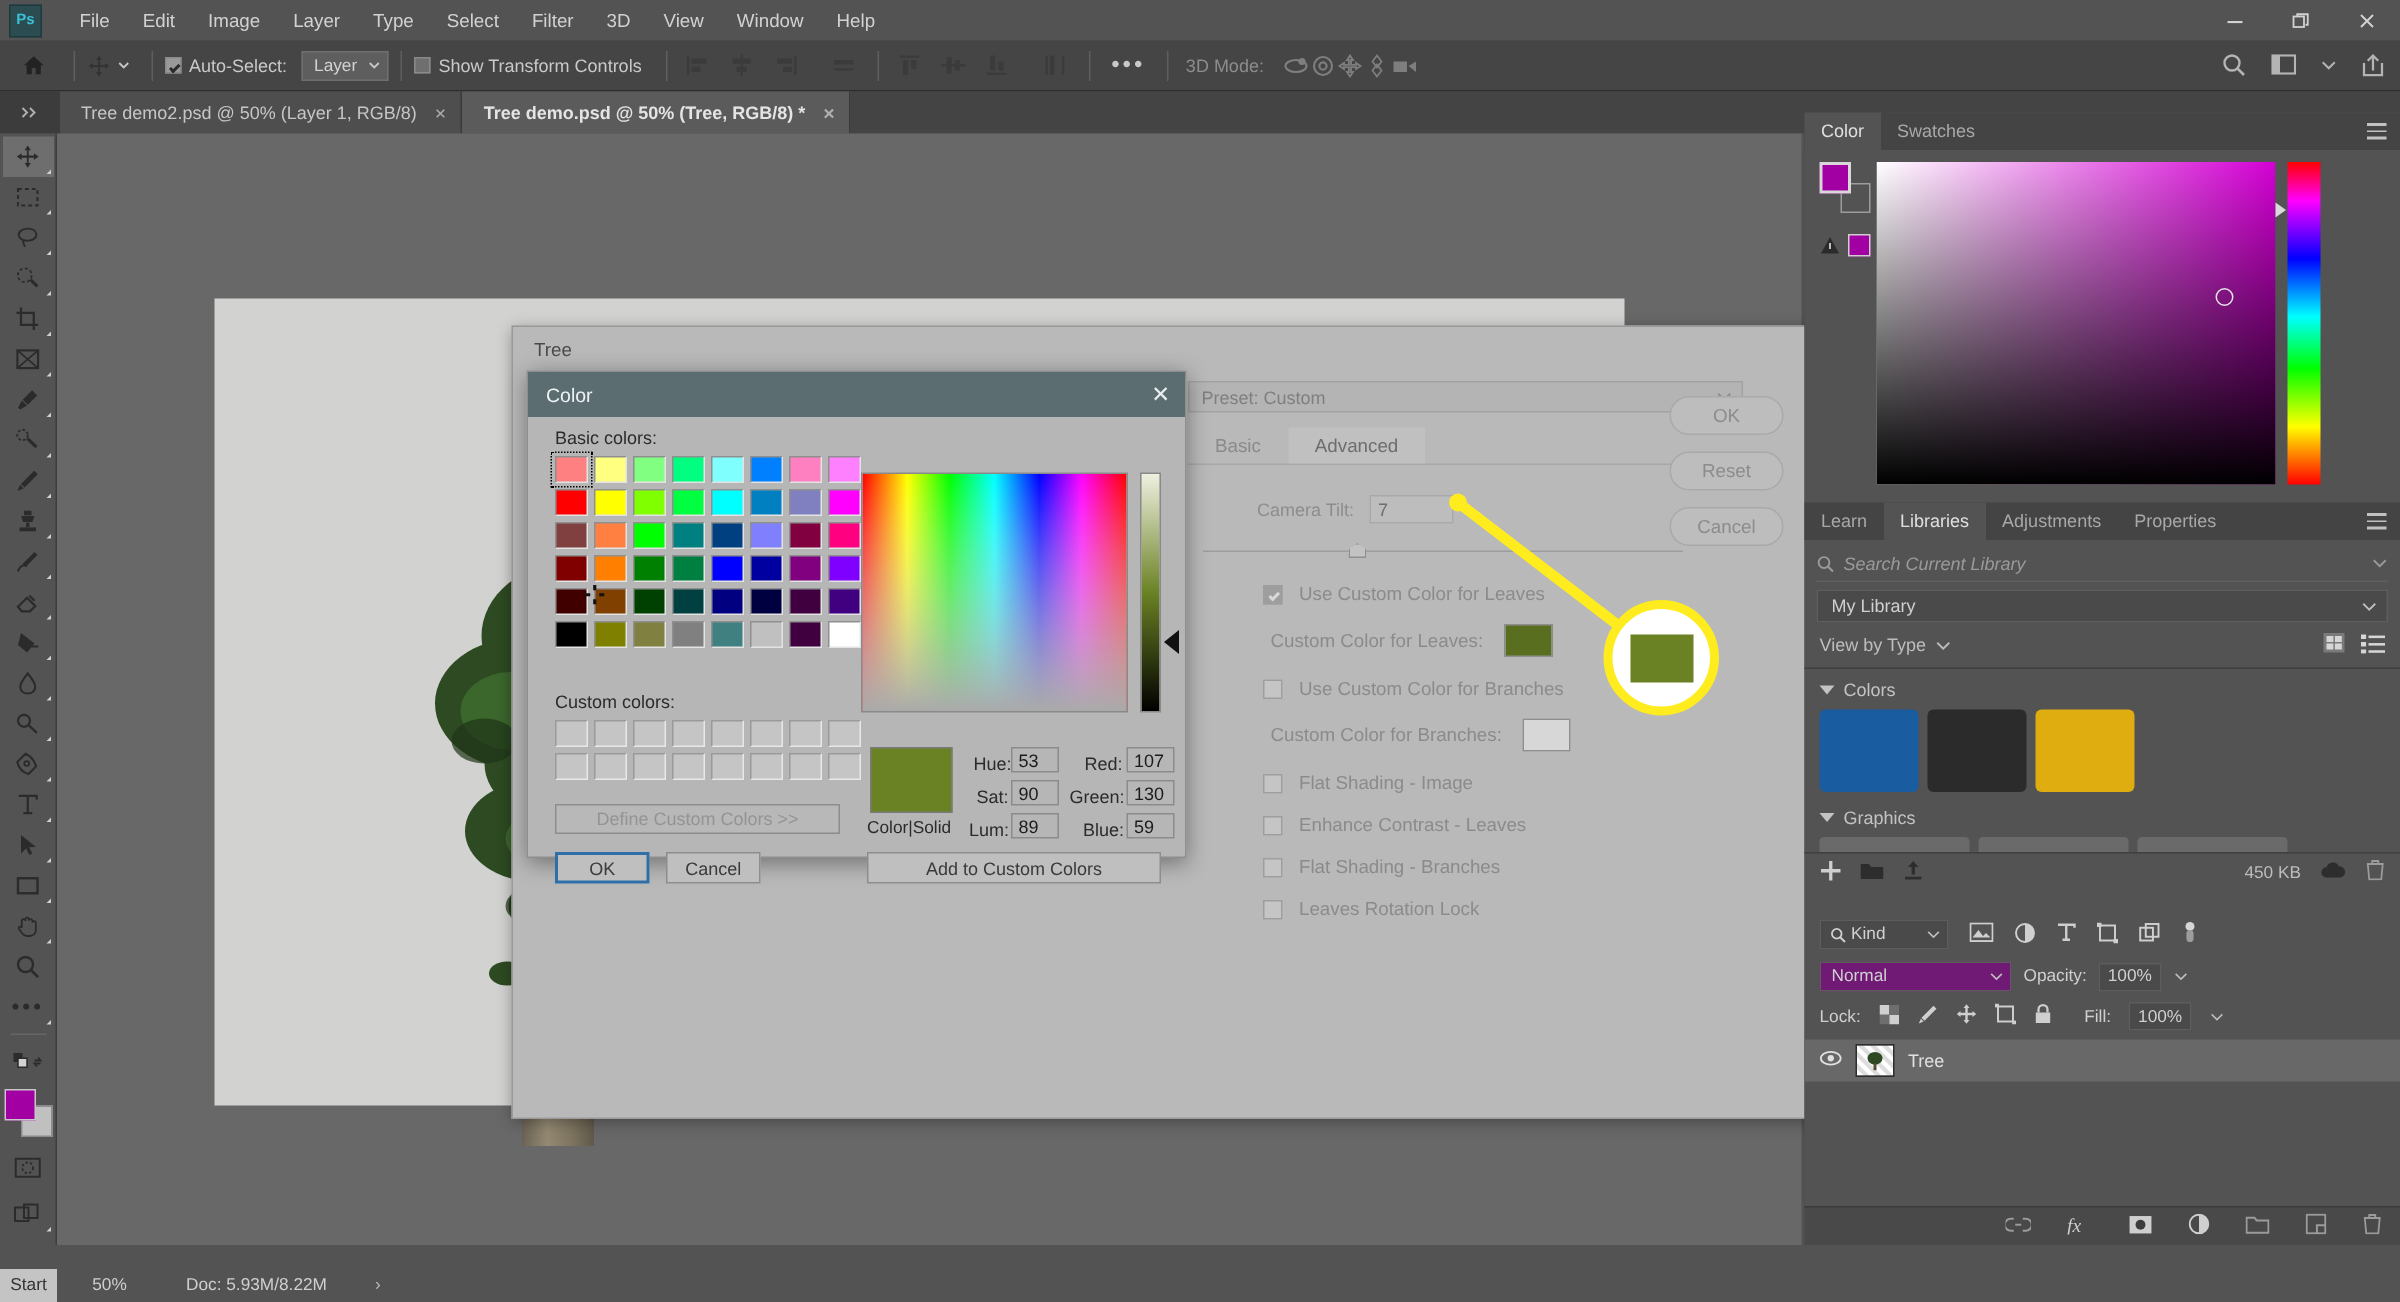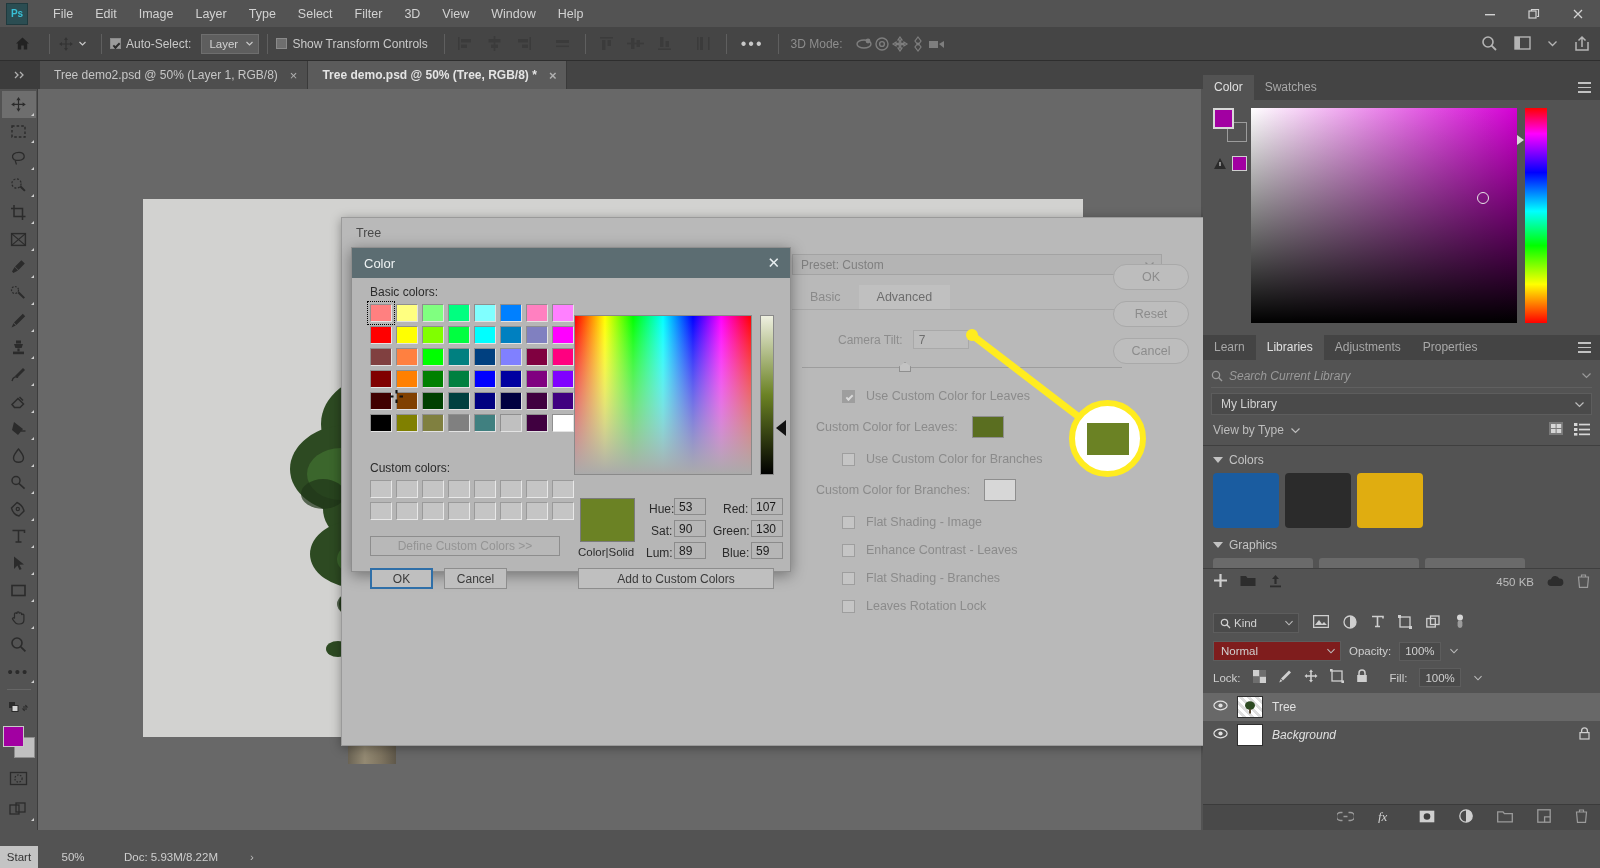--- a/index.html
+++ b/index.html
@@ -125,21 +125,21 @@
   .slider { margin-top:12px; width:320px; height:14px; position:relative; margin-left:10px;}
   .slider-track { position:absolute; top:6px; left:0; right:0; height:1px; background:#9d9d9d;}
   .slider-knob { position:absolute; left:97px; top:1px; width:12px; height:10px;
     background:#c3c3c3; border:1px solid #8f8f8f; clip-path:polygon(50% 0,100% 45%,100% 100%,0 100%,0 45%); }
   .optrow { display:flex; align-items:center; gap:11px; margin-top:14px; margin-left:50px; }
   .dcb { width:13px; height:13px; border:1px solid #9e9e9e; background:#c5c5c5; position:relative; flex:none;}
   .dcb.checked { background:#9e9e9e; }
   .dcb.checked:after { content:""; position:absolute; left:3px; top:4px; width:5px; height:2px;
     border-left:2px solid #d9d9d9; border-bottom:2px solid #d9d9d9; transform:rotate(-45deg);}
   .dlabel { color:#8b8b8b; font-size:12.5px; }
-  .colorrow { display:flex; align-items:center; gap:14px; margin-top:13px; margin-left:24px;}
+  .colorrow { display:flex; align-items:center; gap:14px; margin-top:13px; margin-left:55px;}
   .swbox { width:32px; height:22px; border:1px solid #8e8e8e; }
   .dlg-btns { position:absolute; right:12px; top:10px; width:76px; }
   .dbtn { width:76px; height:26px; border:1px solid #a9a9a9; border-radius:13px;
     background:#bdbdbd; color:#8c8c8c; font-size:12.5px;
     display:flex; align-items:center; justify-content:center; margin-bottom:11px; }
 
   
   .colordlg {
     position:absolute; left:313px; top:158px; width:440px; height:325px;
     background:#b6b6b6; border:1px solid #8e8e8e;
@@ -211,21 +211,21 @@
   .gfx { width:100px; height:22px; background:#6a6a6a; border-radius:3px;}
   .libfooter { height:26px; display:flex; align-items:center; justify-content:space-between;
     padding:0 10px; border-top:1px solid #3f3f3f; color:#bdbdbd; font-size:11.5px;}
   .libfoot-left { display:flex; gap:12px; align-items:center;}
   .libfoot-right { display:flex; gap:12px; align-items:center;margin-left:36px;}
 
   .layer-filter { display:flex; align-items:center; gap:14px; padding:5px 10px; }
   .kindsel { width:86px; height:20px; background:#4a4a4a; border:1px solid #5d5d5d;
     display:flex; align-items:center; justify-content:space-between; padding:0 4px 0 6px; font-size:11.5px; color:#d0d0d0; gap:3px;}
   .blendrow { display:flex; align-items:center; gap:8px; padding:3px 10px; }
-  .blendsel { width:128px; height:20px; background:#7f1d1d; border:1px solid #5d5d5d;
+  .blendsel { width:128px; height:20px; background:#701a75; border:1px solid #5d5d5d;
     display:flex; align-items:center; justify-content:space-between; padding:0 4px 0 7px; font-size:11.5px; color:#d0d0d0;}
   .numbox { width:42px; height:19px; background:#4a4a4a; border:1px solid #5d5d5d;
     font-size:11.5px; color:#d0d0d0; display:flex; align-items:center; padding-left:5px;}
   .lockrow { display:flex; align-items:center; gap:12px; padding:4px 10px 6px 10px;}
   .layerrow { display:flex; align-items:center; height:28px; padding:0 10px; gap:9px;}
   .layerrow.sel { background:#686868; }
   .lthumb { width:26px; height:22px; background:#fff; border:1px solid #2e2e2e;}
   .lname { font-size:12px; color:#e0e0e0; }
   .lname.italic { font-style:italic; }
   .layerfooter { position:absolute; bottom:0; left:0; right:0; height:26px;
@@ -1089,32 +1089,20 @@
               <circle cx="7.5" cy="5.5" r="2.1" fill="#e0e0e0"></circle>
             </svg></span>
         <span class="lthumb" style="background:linear-gradient(45deg,#ddd 25%,#fff 25%,#fff 50%,#ddd 50%,#ddd 75%,#fff 75%);background-size:8px 8px;display:flex;align-items:center;justify-content:center;">
           <svg width="16" height="16" viewBox="0 0 16 16">
               <ellipse cx="8" cy="6.5" rx="5" ry="4.2" fill="#2d4a22"></ellipse>
               <rect x="7" y="10" width="2" height="4.5" fill="#5a4a34"></rect>
             </svg>
         </span>
         <span class="lname">Tree</span>
       </div>
-      <div class="layerrow">
-        <span><svg width="15" height="11" viewBox="0 0 15 11">
-              <ellipse cx="7.5" cy="5.5" rx="6.6" ry="4.3" fill="none" stroke="#e0e0e0" stroke-width="1.2"></ellipse>
-              <circle cx="7.5" cy="5.5" r="2.1" fill="#e0e0e0"></circle>
-            </svg></span>
-        <span class="lthumb"></span>
-        <span class="lname italic" style="flex:1">Background</span>
-        <span><svg width="11" height="13" viewBox="0 0 11 13">
-              <path d="M2.6 5.6 V3.8 a2.9 2.9 0 015.8 0 V5.6" fill="none" stroke="#cfcfcf" stroke-width="1.3"></path>
-              <rect x="1" y="5.6" width="9" height="6.4" fill="none" stroke="#cfcfcf" stroke-width="1.2"></rect>
-            </svg></span>
-      </div>
 
       <div class="layerfooter">
         <span><svg width="17" height="11" viewBox="0 0 17 11">
               <path d="M6.5 5.5 H10.5 M5.5 1.5 H3.5 a4 4 0 000 8 H5.5 M11.5 1.5 H13.5 a4 4 0 010 8 H11.5" fill="none" stroke="#9b9b9b" stroke-width="1.4"></path>
             </svg></span>
         <span><svg width="17" height="14" viewBox="0 0 17 14">
               <text x="0" y="12" font-family="Liberation Serif, serif" font-style="italic" font-size="13" fill="#cfcfcf">fx</text>
             </svg></span>
         <span><svg width="16" height="13" viewBox="0 0 16 13">
               <rect x="0.7" y="0.7" width="14.6" height="11.6" fill="#cfcfcf"></rect>

